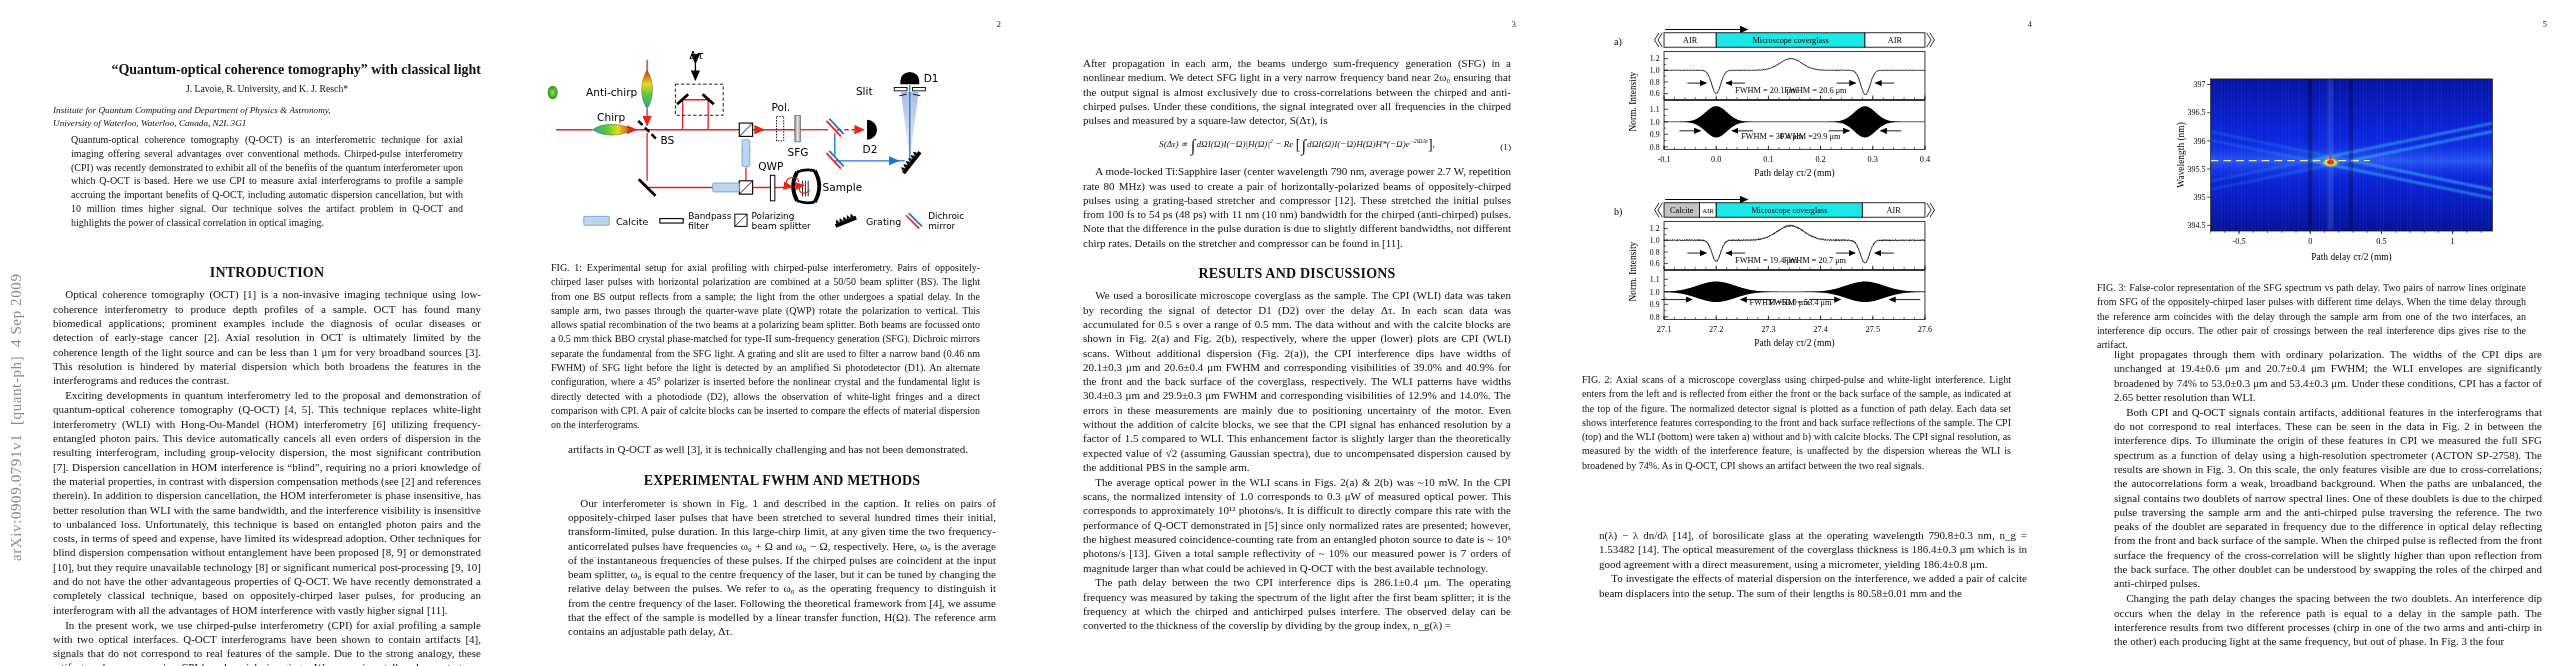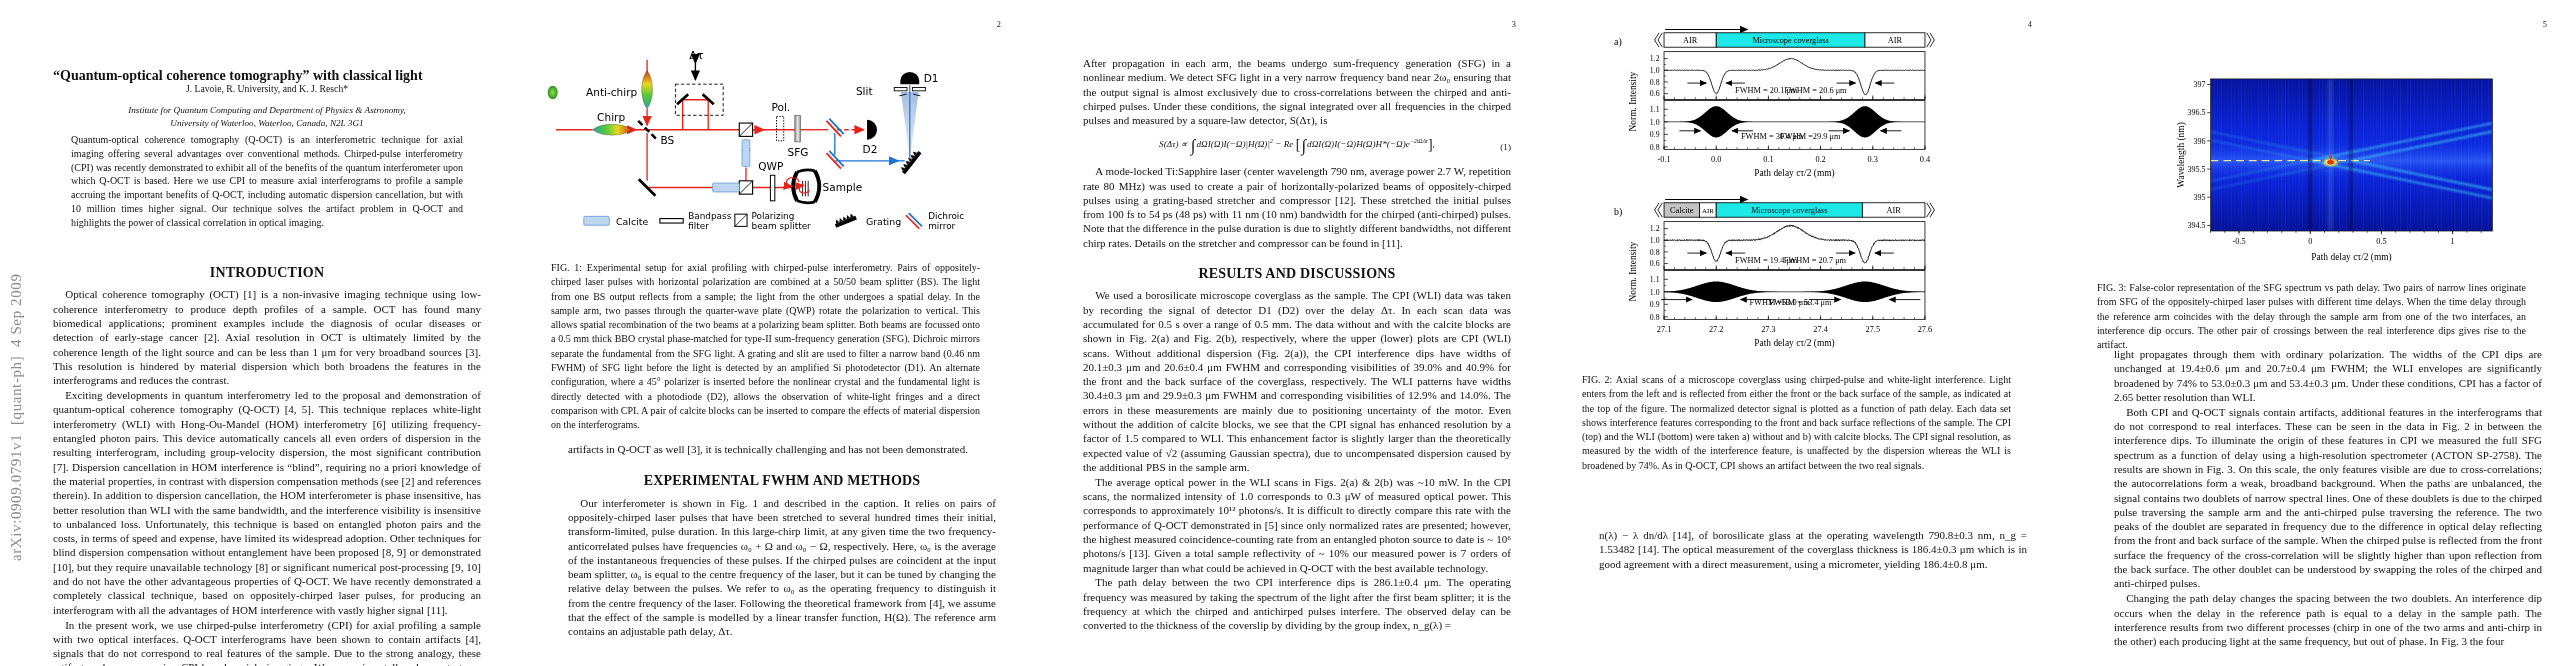--- a/index.html
+++ b/index.html
@@ -1,23 +1,23 @@
 <!DOCTYPE html>
 <html style="--beam-red: #e8231a; --beam-blue: #1b74d2; --calcite-fill: #bcd6f0; --calcite-stroke: #6a9bd8;font-size:9px"><head>
 <meta charset="utf-8">
 <style>
   html,body{margin:0;padding:0;background:#ffffff;}
   body{width:2576px;height:667px;position:relative;font-family:"Liberation Serif",serif;color:#111;}
   .page{position:absolute;top:0;width:515px;height:667px;background:#fff;overflow:hidden;}
   .pagenum{position:absolute;top:20px;right:29px;font-size:8.3px;color:#222;}
   .wm{position:absolute;left:7.8px;top:561px;transform:rotate(-90deg);transform-origin:0 0;
       font-size:15px;color:#8c8c8c;white-space:pre;letter-spacing:0.6px;}
-  .title{position:absolute;top:68px;left:53px;width:428px;text-align:left;font-size:14px;font-weight:bold;}
+  .title{position:absolute;top:62px;left:53px;width:428px;text-align:right;font-size:14px;font-weight:bold;}
   .authors{position:absolute;top:83px;left:53px;width:428px;text-align:center;font-size:9.7px;}
-  .aff{position:absolute;top:104px;left:53px;width:428px;text-align:center;font-style:italic;font-size:9.2px;line-height:1.4;}
+  .aff{position:absolute;top:104px;left:53px;width:428px;font-style:italic;font-size:9.2px;line-height:1.4;}
   .abstract{position:absolute;top:133px;left:71px;width:392px;text-align:justify;font-size:10px;line-height:1.38;}
   .heading{text-align:center;font-weight:bold;font-size:14px;letter-spacing:0.2px;margin:7.8px 0 6.7px 0;}
   .flow{position:absolute;left:53px;width:428px;}
   .ptext{font-size:11px;line-height:1.30;text-align:justify;margin:0 0 0.6px 0;}
   .indent{text-indent:12.2px;}
   .caption{position:absolute;left:36px;width:429px;font-size:10px;line-height:1.43;text-align:justify;}
   .absblock{position:absolute;}
   .equation{position:relative;text-align:center;font-style:italic;font-size:9.2px;margin:9px 0 7.8px 0;}
   .equation .int{font-size:16.7px;font-style:normal;vertical-align:-3.9px;padding:0 1.1px;}
   .equation .big{font-size:14px;font-style:normal;vertical-align:-1.7px;}
@@ -505,20 +505,21 @@
       <text x="213.999999999998" y="246" font-size="15" text-anchor="middle">27.2</text>
       <text x="307.9999999999993" y="246" font-size="15" text-anchor="middle">27.3</text>
       <text x="401.9999999999973" y="246" font-size="15" text-anchor="middle">27.4</text>
       <text x="495.99999999999864" y="246" font-size="15" text-anchor="middle">27.5</text>
       <text x="590" y="246" font-size="15" text-anchor="middle">27.6</text>
       <text x="355" y="272" font-size="17" text-anchor="middle">Path delay cτ/2 (mm)</text>
     </svg>
   <div class="caption" style="top:373px">FIG. 2:  Axial scans of a microscope coverglass using chirped-pulse and white-light interference. Light enters from the left and is reflected from either the front or the back surface of the sample, as indicated at the top of the figure.  The normalized detector signal is plotted as a function of path delay.  Each data set shows interference features corresponding to the front and back surface reflections of the sample.  The CPI (top) and the WLI (bottom) were taken a) without and b) with calcite blocks.  The CPI signal resolution, as measured by the width of the interference feature, is unaffected by the dispersion whereas the WLI is broadened by 74%.  As in Q-OCT, CPI shows an artifact between the two real signals.</div>
   <div class="flow" style="top:528px">
     <p class="ptext">n(λ) − λ dn/dλ [14], of borosilicate glass at the operating wavelength 790.8±0.3 nm, n_g = 1.53482 [14].  The optical measurement of the coverglass thickness is 186.4±0.3 μm which is in good agreement with a direct measurement, using a micrometer, yielding 186.4±0.8 μm.</p>
+    <p class="ptext indent">To investigate the effects of material dispersion on the interference, we added a pair of calcite beam displacers into the setup.  The sum of their lengths is 80.58±0.01 mm and the</p>
   </div>
 </div>
 
 <div class="page" style="left:2061px">
   <div class="pagenum">5</div>
   <svg id="fig3" class="absblock" style="left:114px;top:73px" width="322" height="195" viewBox="0 0 580 350">
       <defs>
         <linearGradient id="f3bg" x1="0" y1="0" x2="0" y2="1">
           <stop offset="0" stop-color="#0614a0"></stop>
           <stop offset="0.3" stop-color="#0a22d4"></stop>

